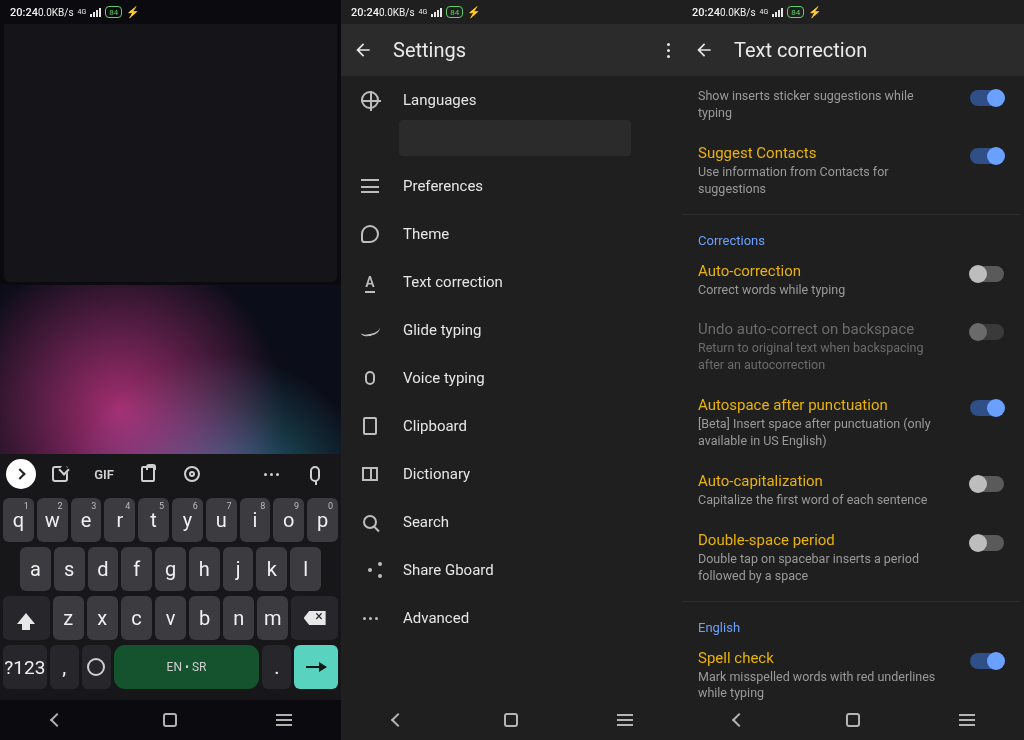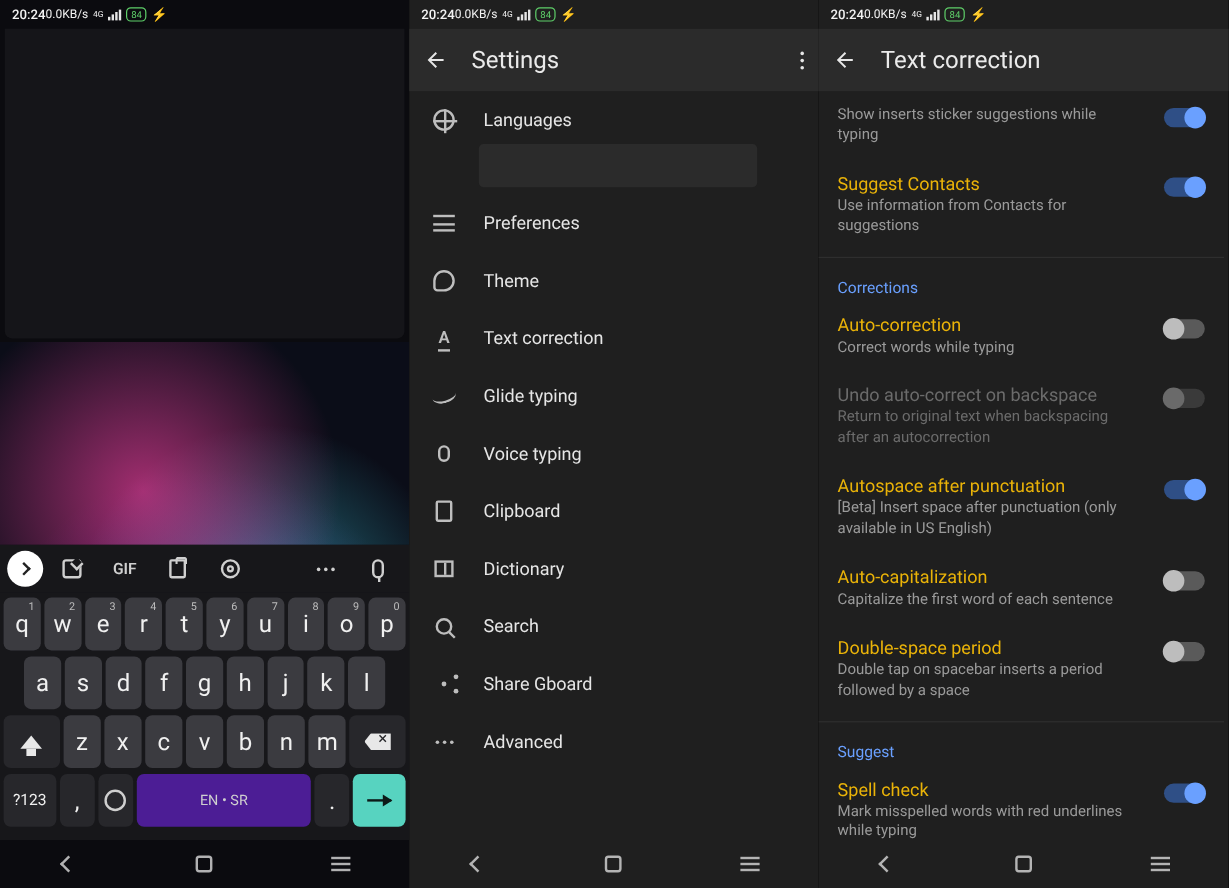--- a/index.html
+++ b/index.html
@@ -48,21 +48,21 @@
   .tb-spacer { flex:1; }
   .tb-dots { display:flex; gap:3px; }
   .tb-dots span { width:3px; height:3px; background:#d0d0d0; border-radius:50%; }
 
   .kb-rows { padding: 4px 3px 6px; background:#17171a; }
   .kb-row { display:flex; gap:3px; margin-bottom:5px; }
   .key { flex:1; background:#3b3b40; border-radius:6px; height:44px; position:relative; display:flex; align-items:center; justify-content:center; color:#f0f0f0; font-size:20px; }
   .key .sup { position:absolute; top:3px; right:5px; font-size:9px; color:#bdbdbd; }
   .key.dark { background:#27272b; }
   .key.wide15 { flex:1.5; }
-  .key.space { flex:5; font-size:12px; color:#cfcfcf; background:#4c1d95; }
+  .key.space { flex:5; font-size:12px; color:#cfcfcf; background:#14532d;border-radius:11px; }
 
   .ic-sticker { width:16px; height:16px; border:2px solid #cfcfcf; border-radius:3px; position:relative; }
   .ic-sticker::after { content:""; position:absolute; width:6px; height:6px; border-left:2px solid #cfcfcf; border-bottom:2px solid #cfcfcf; right:-2px; top:-2px; transform:rotate(-45deg); background:#17171a; }
   .ic-clip { width:14px; height:16px; border:2px solid #cfcfcf; border-radius:2px; position:relative; }
   .ic-clip::before { content:""; position:absolute; top:-4px; left:3px; width:6px; height:4px; border:2px solid #cfcfcf; border-bottom:none; border-radius:3px 3px 0 0; }
   .ic-gear { width:16px; height:16px; border:2px solid #cfcfcf; border-radius:50%; position:relative; }
   .ic-gear::after { content:""; position:absolute; inset:3px; border:2px solid #cfcfcf; border-radius:50%; }
   .ic-mic { width:10px; height:16px; border:2px solid #cfcfcf; border-radius:6px; position:relative; }
   .ic-mic::after { content:""; position:absolute; bottom:-5px; left:3px; width:2px; height:5px; background:#cfcfcf; }
 
@@ -248,21 +248,21 @@
           <div class="key">c</div>
           <div class="key">v</div>
           <div class="key">b</div>
           <div class="key">n</div>
           <div class="key">m</div>
           <div class="key dark wide15">
               <div class="ic-bksp"></div>
             </div>
         </div>
         <div class="kb-row">
-          <div class="key dark wide15" style="font-size:13px">?123</div>
+          <div class="key dark wide15" style="font-size:19px">?123</div>
           <div class="key dark">,</div>
           <div class="key dark">
               <div class="ic-emoji"></div>
             </div>
           <div class="key space">EN • SR</div>
           <div class="key dark">.</div>
           <div class="key enter wide15">
               <div class="ic-enter"></div>
             </div>
         </div>
@@ -501,21 +501,21 @@
         <div class="txt">
           <div class="ttl">Double-space period</div>
           <div class="sub">Double tap on spacebar inserts a period followed by a space</div>
         </div>
         <div class="toggle off">
             <div class="knob"></div>
           </div>
       </div>
 
       <div class="hr"></div>
-      <div class="section">Suggest</div>
+      <div class="section">English</div>
 
       <div class="item">
         <div class="txt">
           <div class="ttl">Spell check</div>
           <div class="sub">Mark misspelled words with red underlines while typing</div>
         </div>
         <div class="toggle on">
             <div class="knob"></div>
           </div>
       </div>

